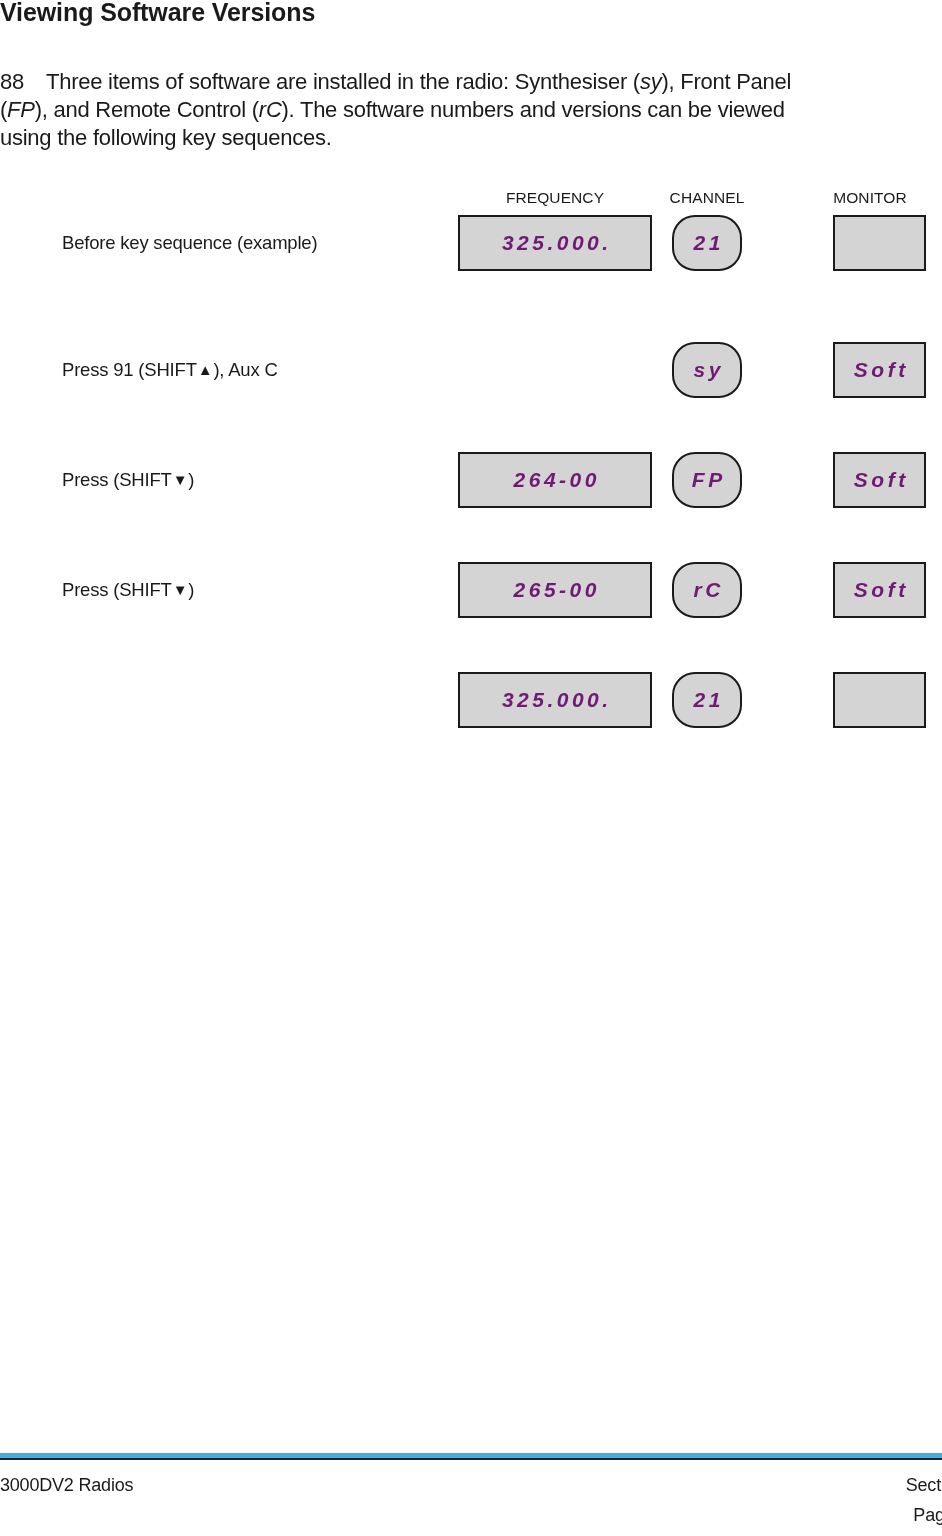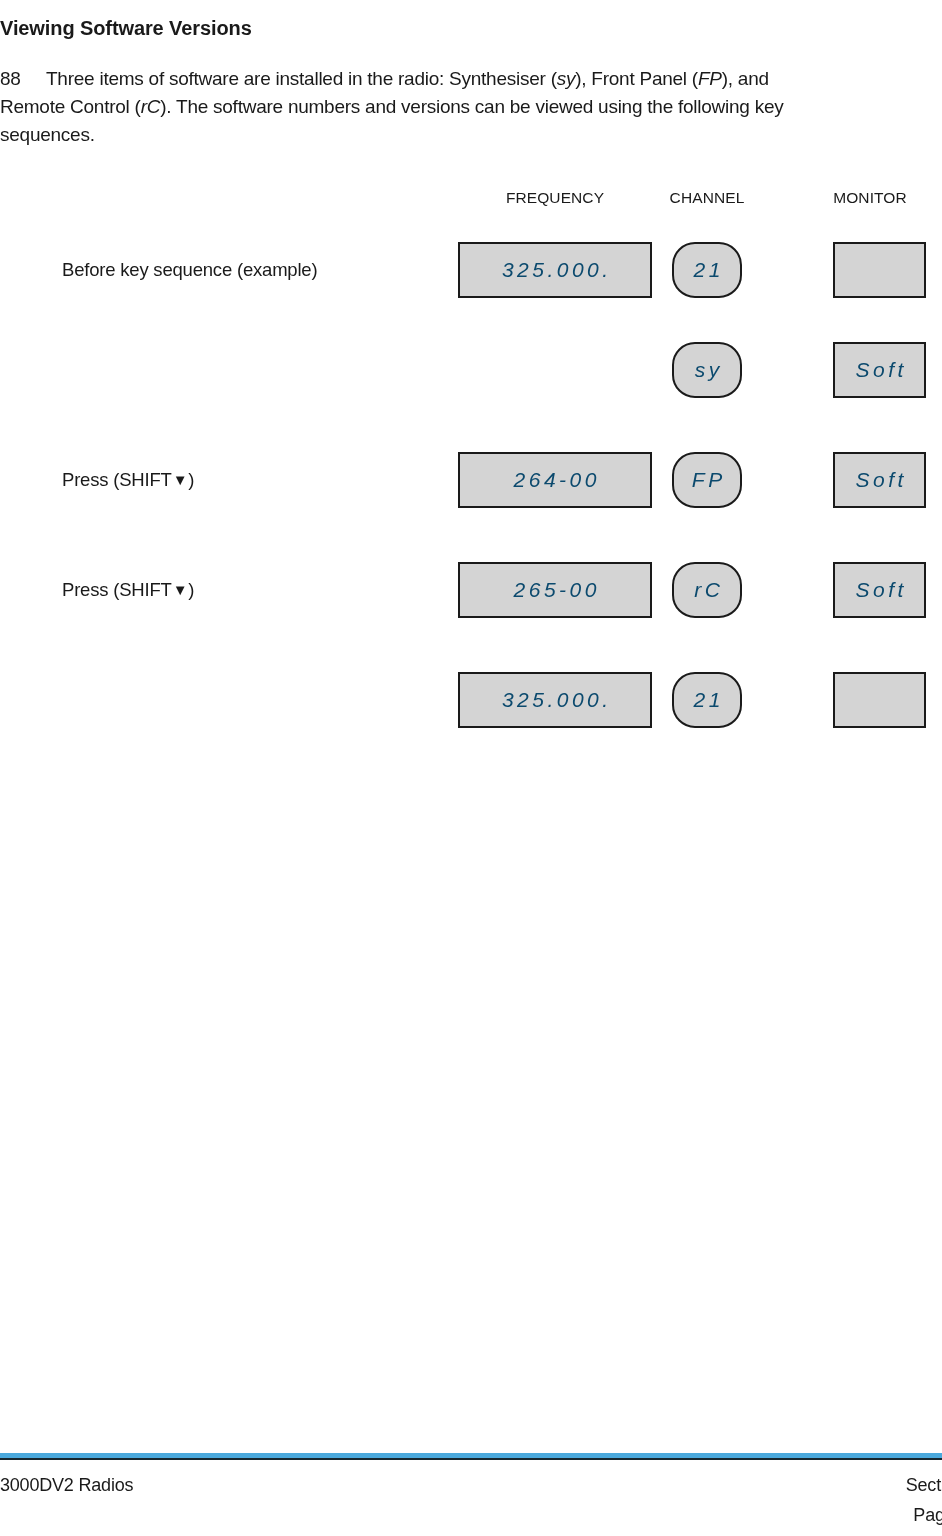--- a/index.html
+++ b/index.html
@@ -13,35 +13,35 @@
     position: relative;
     font-family: "Liberation Sans", sans-serif;
     color: #1a1a1a;
     overflow: hidden;
   }
 
   
   .page-title {
     position: absolute;
     left: 0px;
-    top: 16px;
-    font-size: 20px;
+    top: 0px;
+    font-size: 25px;
     font-weight: bold;
     letter-spacing: -0.1px;
     line-height: 24px;
     white-space: nowrap;
   }
 
   
   .intro {
     position: absolute;
     left: 0px;
     top: 46px;
     width: 830px;
-    font-size: 19px;
+    font-size: 22px;
     line-height: 28px;
     letter-spacing: -0.25px;
     text-align: left;
   }
   .intro .num {
     display: inline-block;
     width: 46px;
   }
   .intro i {
     font-style: italic;
@@ -108,25 +108,25 @@
     position: absolute;
     top: 0;
     height: 56px;
     background: #d4d4d4;
     border: 2px solid #1a1a1a;
     box-sizing: border-box;
     display: flex;
     align-items: center;
     justify-content: center;
     font-size: 21px;
-    font-weight: normal;
+    font-weight: bold;
     font-style: italic;
     letter-spacing: 3.5px;
     text-indent: 3.5px;
-    color: #0c4a6e;
+    color: #701a75;
     white-space: nowrap;
   }
   .lcd.freq    { left: 458px; width: 194px; }
   .lcd.chan    { left: 672px; width: 70px; border-radius: 23px;  }
   .lcd.monitor { left: 833px; width: 93px; }
 
   
   .footer-rule {
     position: absolute;
     left: 0px;
@@ -176,29 +176,34 @@
 
 <p class="intro"><span class="num">88</span><span>Three items of software are installed in the radio: Synthesiser (</span><i>sy</i><span>), Front Panel (</span><i>FP</i><span>), and Remote Control (</span><i>rC</i><span>). The software numbers and versions can be viewed using the following key sequences.</span></p>
 
 <div class="col-headers">
   <div class="col-head freq">FREQUENCY</div>
   <div class="col-head chan">CHANNEL</div>
   <div class="col-head monitor">MONITOR</div>
 </div>
 
 <div class="rows" id="rows-container">
-    <div class="seq-row" style="top: 242px; text-align: right;">
+    <div class="seq-row" style="top: 215px; text-align: right;">
       <div class="row-label">
         <span>Before key sequence (example)</span>
       </div>
       <div class="lcd freq">325.000.</div>
       <div class="lcd chan">21</div>
       <div class="lcd monitor"></div>
     </div>
     <div class="seq-row" style="top: 342px;">
+      <div class="row-label">
+        <span>Press 91 (SHIFT </span>
+        <span class="tri">▲</span>
+        <span>), Aux C</span>
+      </div>
       <div class="lcd chan">sy</div>
       <div class="lcd monitor">Soft</div>
     </div>
     <div class="seq-row" style="top: 452px;">
       <div class="row-label">
         <span>Press (SHIFT </span>
         <span class="tri">▼</span>
         <span>)</span>
       </div>
       <div class="lcd freq">264-00</div>

